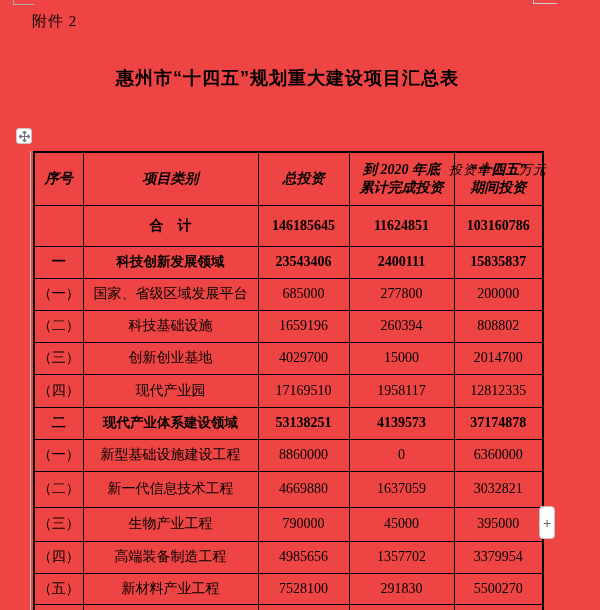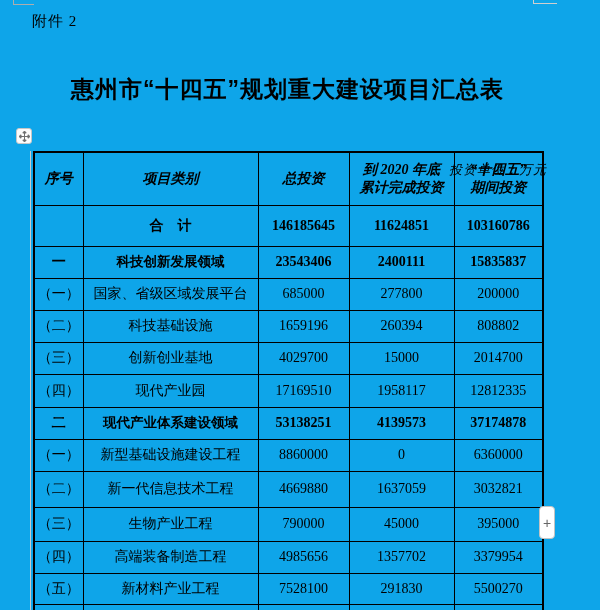--- a/index.html
+++ b/index.html
@@ -1,28 +1,28 @@
 <!DOCTYPE html>
 <html><head>
 <meta charset="utf-8">
 <style>
   html,body{margin:0;padding:0;background:#ffffff;}
   .page{
-    position:relative;width:600px;height:610px;background:#0ea5e9;overflow:hidden;
+    position:relative;width:600px;height:610px;background:#ef4444;overflow:hidden;
     font-family:"Liberation Serif","DejaVu Serif",serif;color:#000;
   }
   .mark-tl{position:absolute;left:13px;top:0;width:20px;height:4px;
     border-left:1px solid #adadad;border-bottom:1px solid #adadad;}
   .mark-tr{position:absolute;left:533px;top:0;width:23px;height:3px;
     border-left:1px solid #cfcfcf;border-bottom:1px solid #cfcfcf;}
   .attachment{position:absolute;left:32px;top:12px;font-size:15px;letter-spacing:1px;}
   .doc-title{
     position:absolute;left:33px;top:66px;width:509px;text-align:center;
     font-family:"Liberation Sans","DejaVu Sans",sans-serif;
-    font-weight:700;font-size:23px;letter-spacing:1px;margin-top:8px;
+    font-weight:700;font-size:18px;letter-spacing:1px;
   }
   .unit-note{position:absolute;right:53px;top:121px;font-size:13px;font-style:italic;letter-spacing:1px;margin-top:40px;}
   .move-handle{
     position:absolute;left:16px;top:128px;width:16px;height:16px;background:#fbfbfb;
     border:1px solid #c6c6c6;border-radius:3px;display:flex;align-items:center;justify-content:center;
     box-sizing:border-box;cursor:move;
   }
   .side-line{position:absolute;left:30px;top:151px;width:1px;height:459px;background:#c9c9c9;}
   .plus-button{
     position:absolute;left:539px;top:506px;width:16px;height:33px;background:#ffffff;

